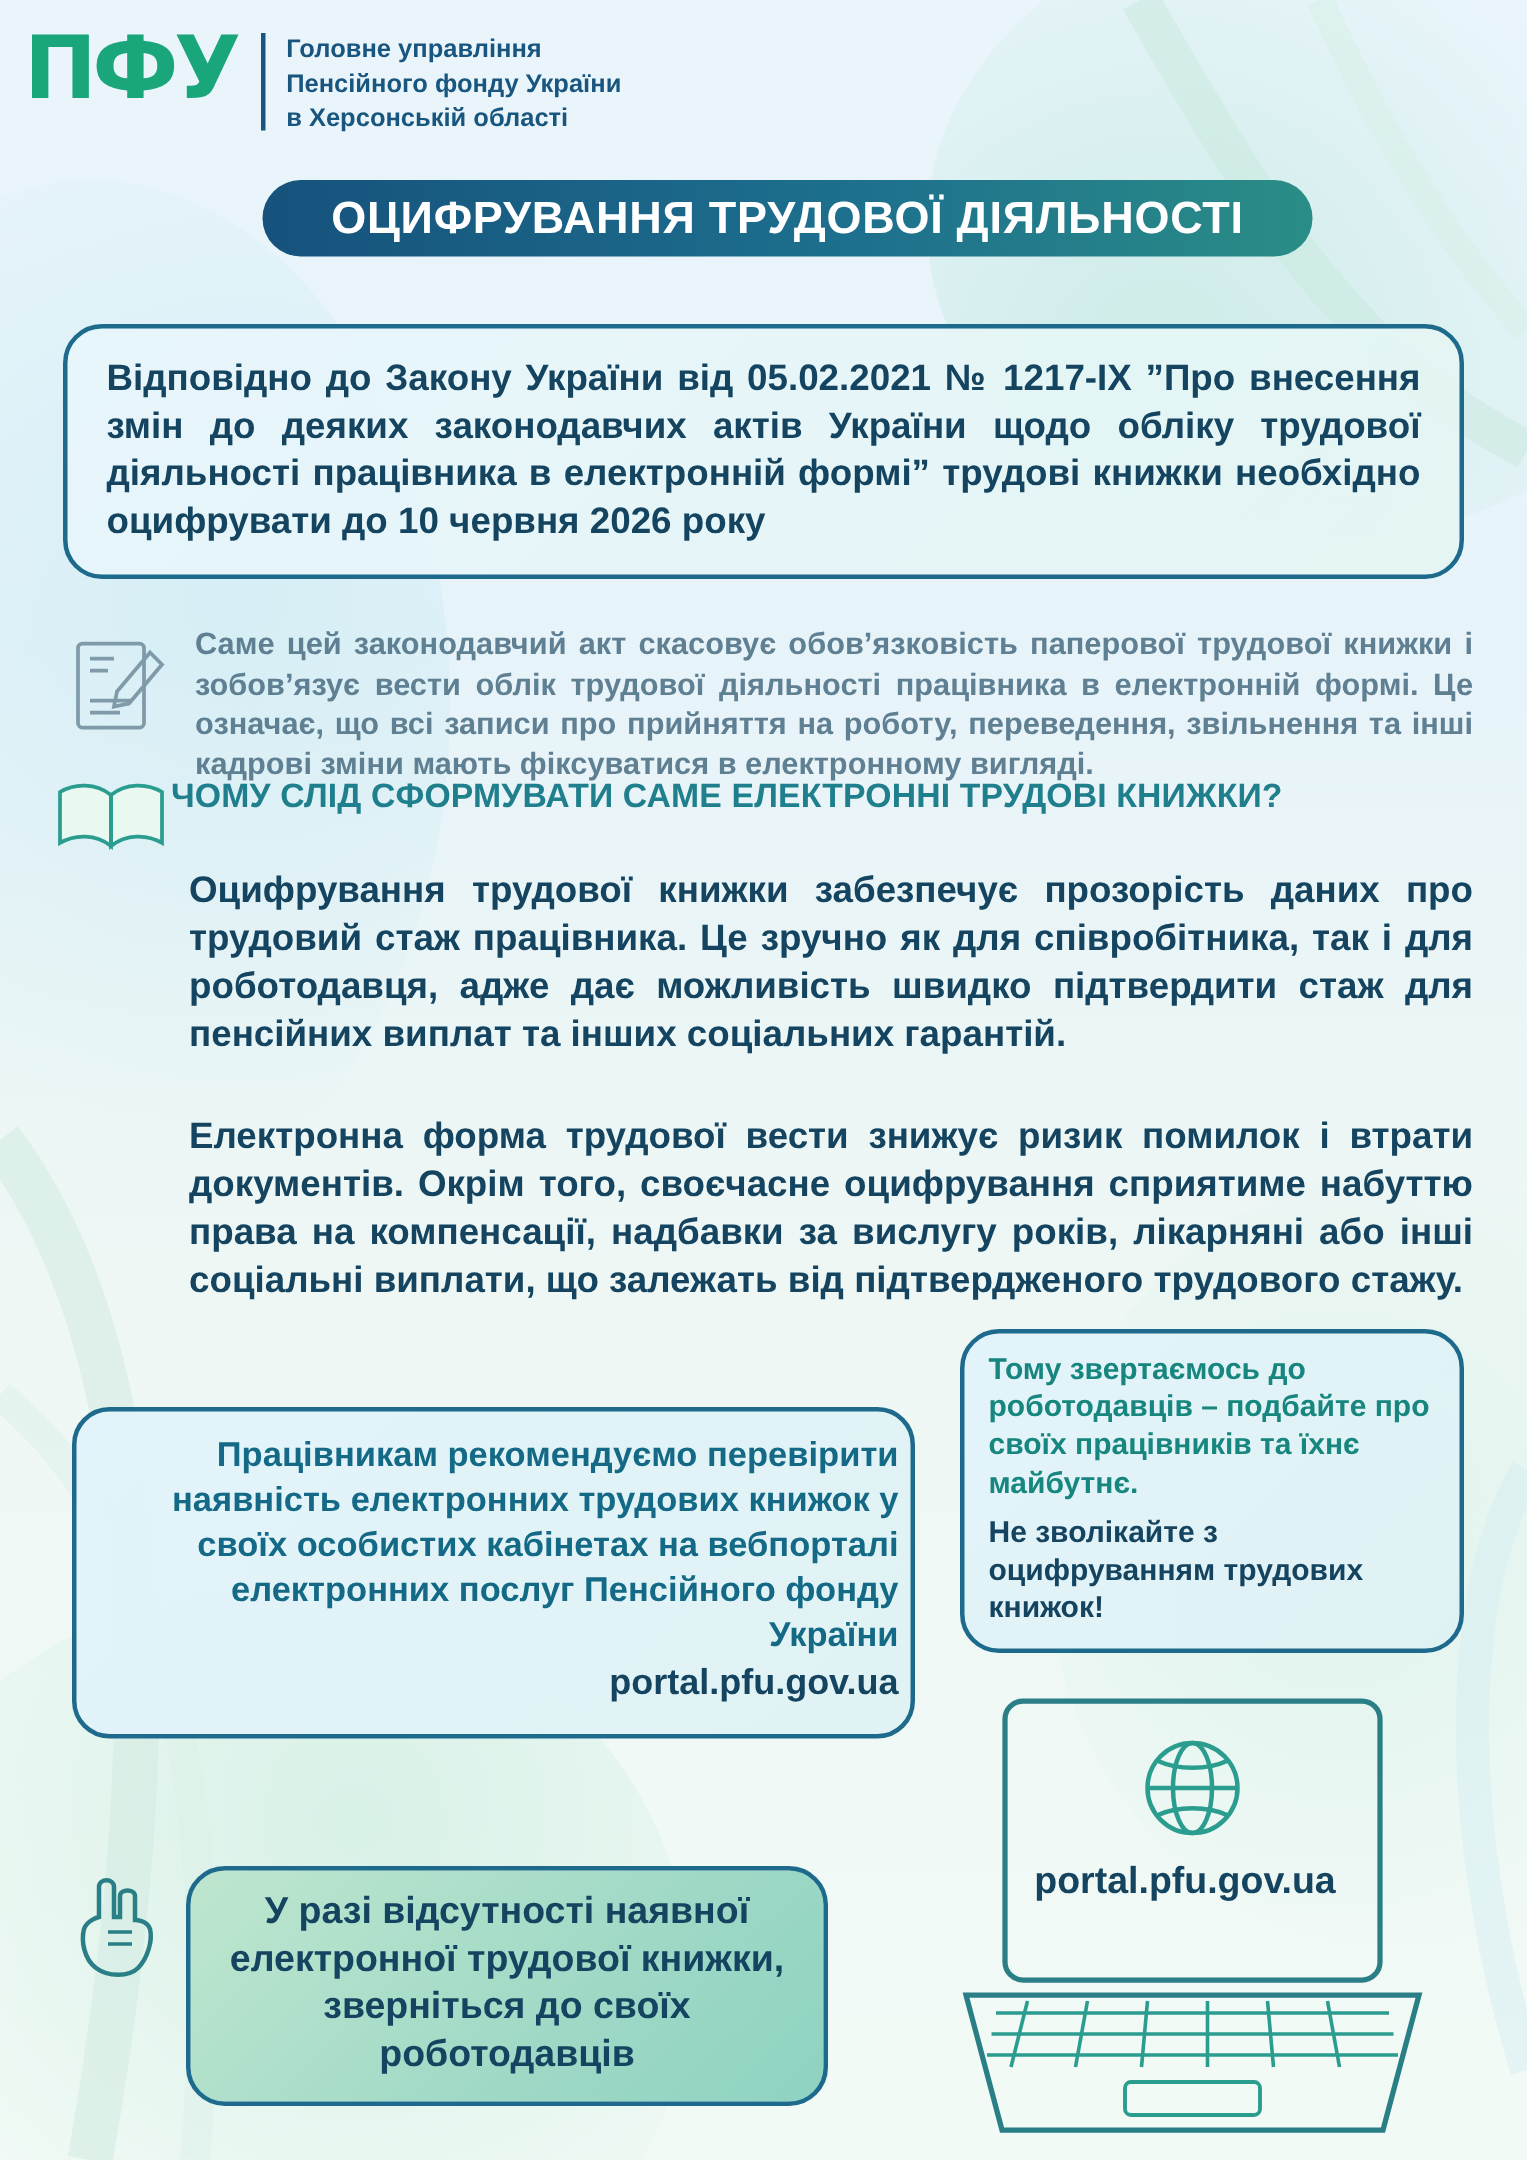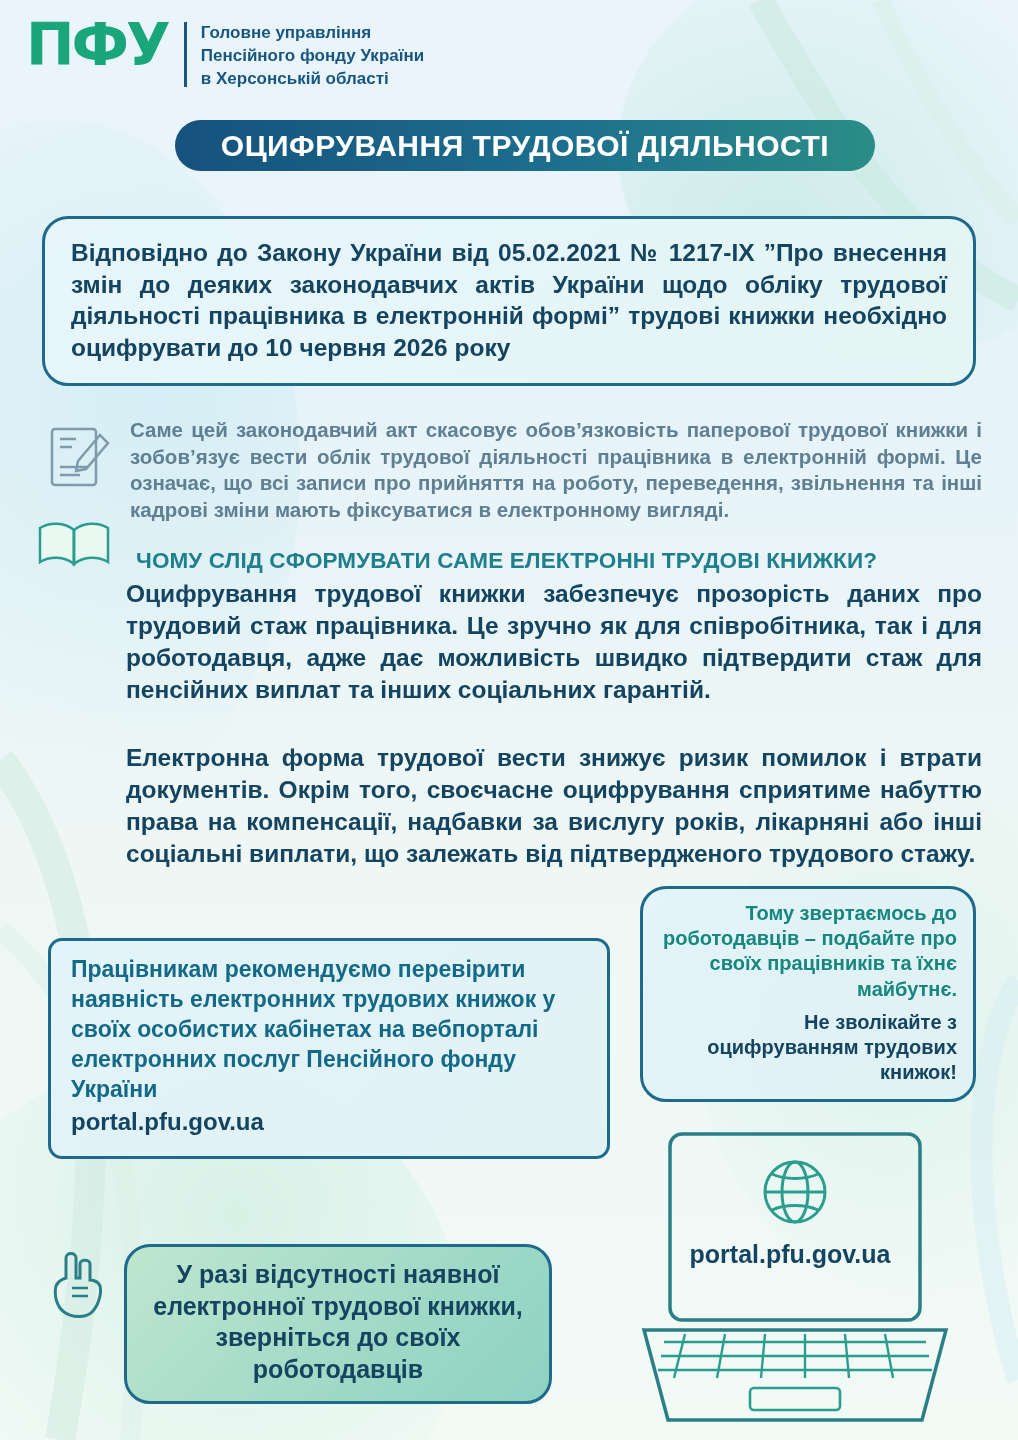--- a/index.html
+++ b/index.html
@@ -50,21 +50,21 @@
   }
   .leafline {
     position: absolute;
     z-index: 0;
     pointer-events: none;
   }
 
   
   .header {
     position: absolute;
-    top: 18px; left: 26px;
+    top: 18px; left: 16px;
     display: flex;
     align-items: flex-start;
     z-index: 3;
   }
   .logo-mark {
     font-size: 58px;
     font-weight: bold;
     letter-spacing: -3px;
     color: #18a67a;
     line-height: 0.95;
@@ -148,22 +148,22 @@
     font-weight: 600;
   }
 
   
   .q-row {
     position: absolute;
     top: 518px;
     left: 34px;
     width: 960px;
     display: flex;
-    align-items: flex-end;
-    gap: 22px;
+    align-items: flex-start;
+    gap: 0;
     z-index: 3;
   }
   .q-icon { flex: 0 0 80px; }
   .q-text {
     color: #1f7f8c;
     font-size: 22.5px;
     font-weight: bold;
     letter-spacing: 0.1px;
   }
 
@@ -182,24 +182,24 @@
   .par1 { top: 578px; }
   .par2 { top: 742px; }
 
   
   .callout-workers {
     position: absolute;
     left: 48px;
     top: 938px;
     width: 562px;
     border: 3px solid #1d6a8c;
-    border-radius: 14px;
+    border-radius: 25px;
     background: linear-gradient(135deg, rgba(226,243,251,0.95), rgba(223,242,243,0.95));
-    padding: 14px 20px 18px 20px;
-    text-align: left;
+    padding: 14px 8px 18px 20px;
+    text-align: right;
     z-index: 3;
   }
   .callout-workers p {
     color: #146a86;
     font-size: 23px;
     line-height: 1.30;
     font-weight: bold;
   }
   .callout-workers .portal {
     color: #14445f;
@@ -211,21 +211,21 @@
   
   .callout-employers {
     position: absolute;
     left: 640px;
     top: 886px;
     width: 336px;
     border: 3px solid #1d6a8c;
     border-radius: 26px;
     background: linear-gradient(135deg, rgba(226,243,251,0.95), rgba(223,242,243,0.95));
     padding: 12px 16px 14px 16px;
-    text-align: right;
+    text-align: left;
     z-index: 3;
   }
   .callout-employers p {
     color: #16867e;
     font-size: 20px;
     line-height: 1.26;
     font-weight: bold;
   }
   .callout-employers p.second {
     color: #14445f;

